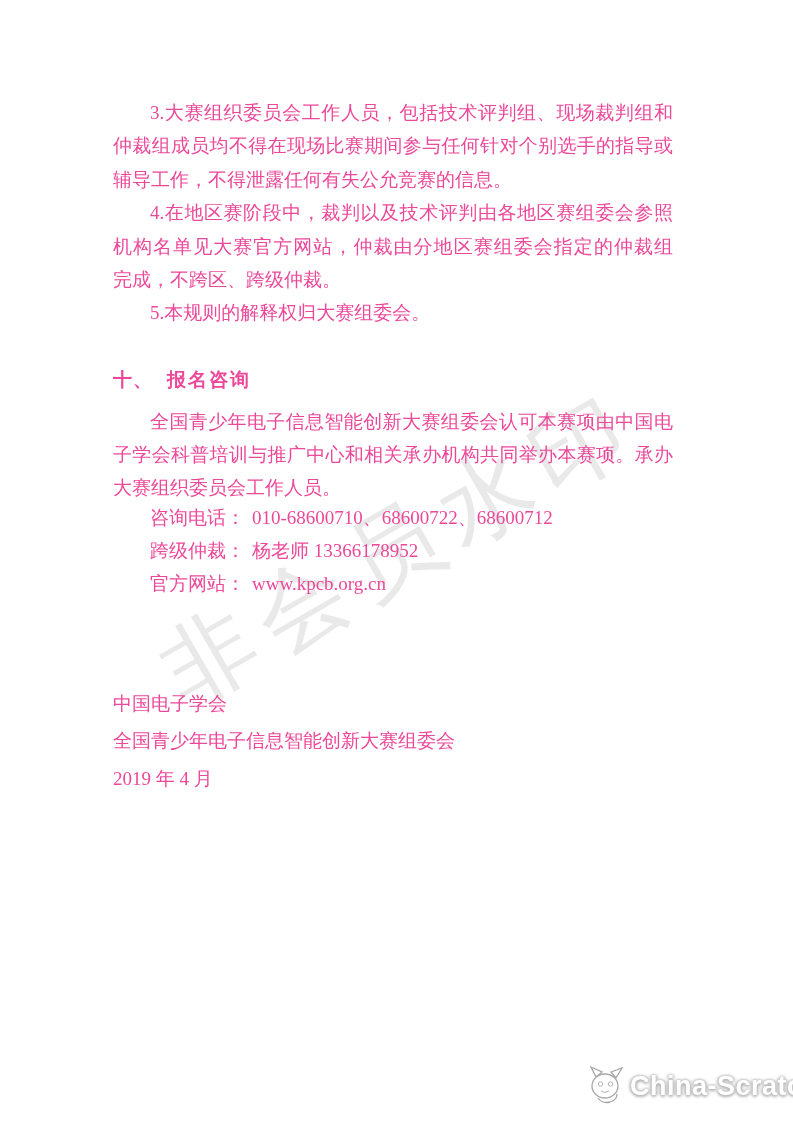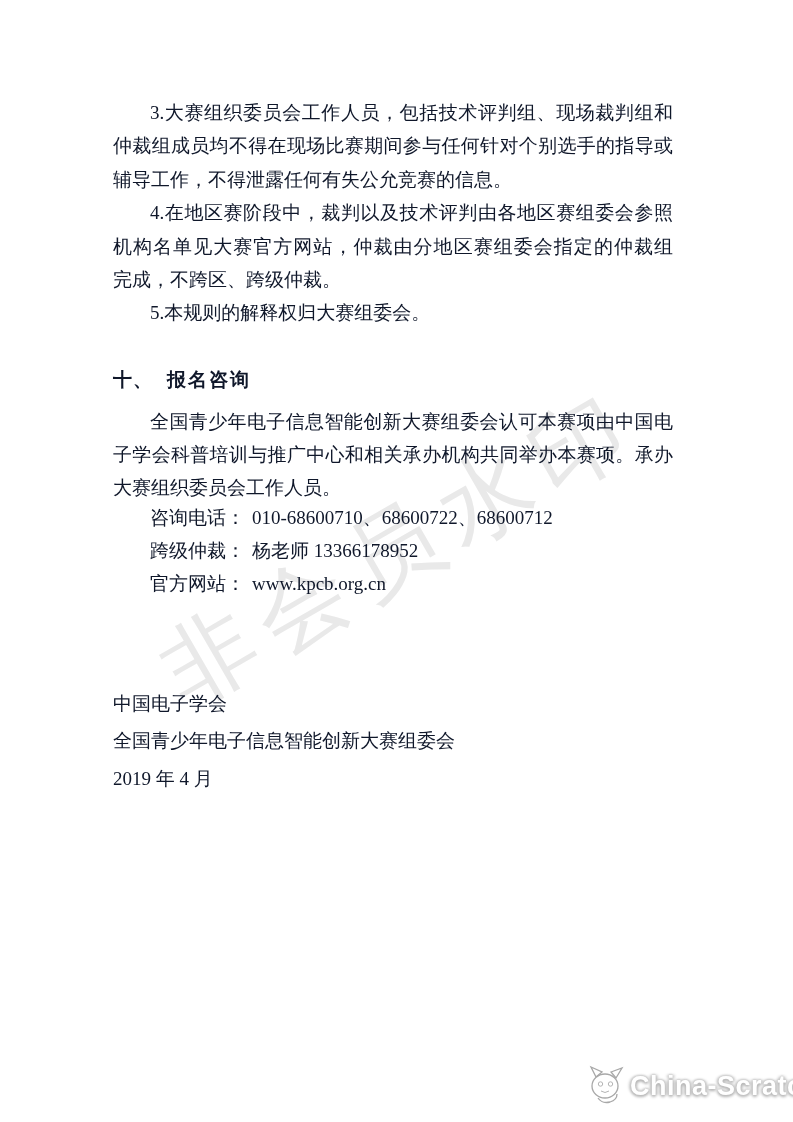--- a/index.html
+++ b/index.html
@@ -29,21 +29,21 @@
     user-select: none;
     z-index: 0;
     white-space: nowrap;
   }
   
   .content {
     position: absolute;
     left: 113px; top: 96px;
     width: 560px;
     font-size: 19px;
-    color: #0f172a;
+    color: #ec4899;
     z-index: 1;
   }
   .ln { height: 33.4px; line-height: 33.4px; }
   .jf { text-align: justify; text-align-last: justify; }
   .indent { text-indent: 37px; }
   .spacer { height: 33.4px; }
   .heading { height: 33.4px; line-height: 33.4px; font-weight: bold; margin-top: 0; font-family: Liberation Serif, serif; }
   .heading .num { margin-right: 14px; letter-spacing: 1px; }
   .heading .ttl { letter-spacing: 2px; }
   .sect { margin-top: 8px; }

